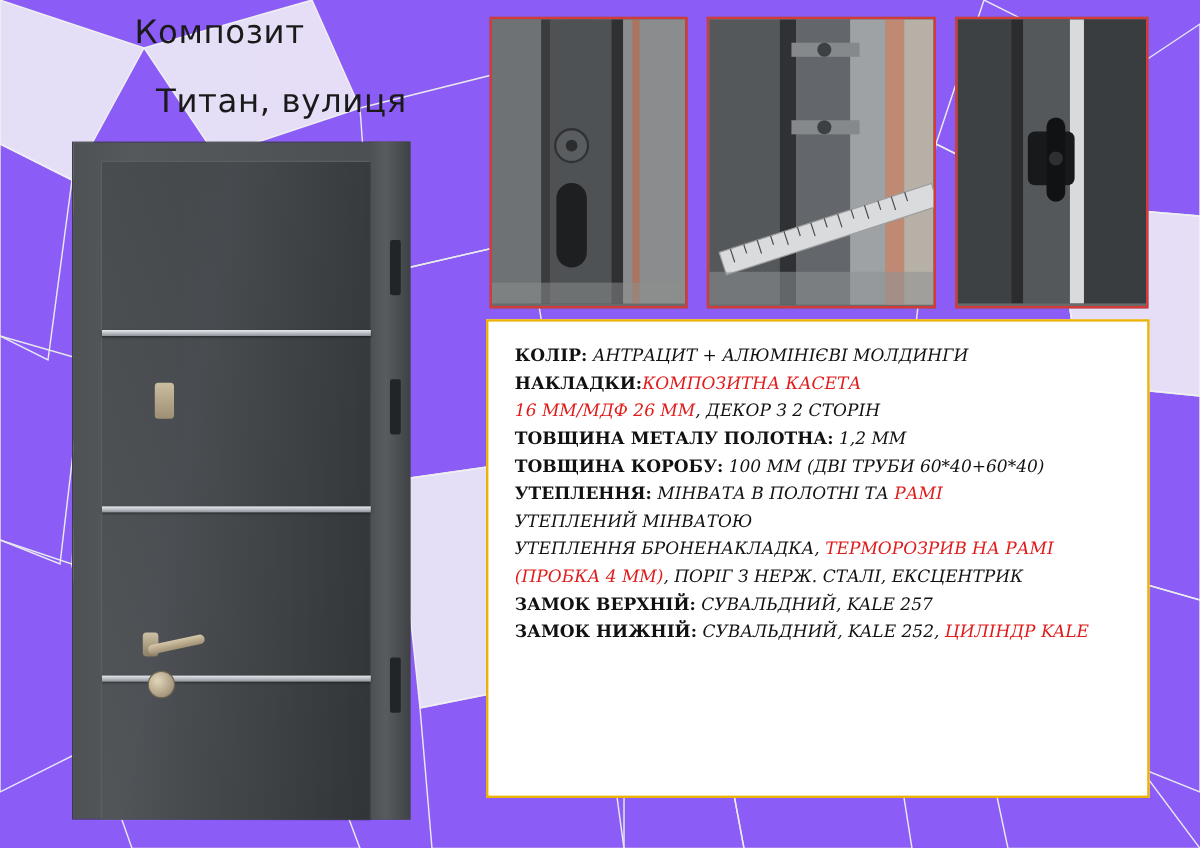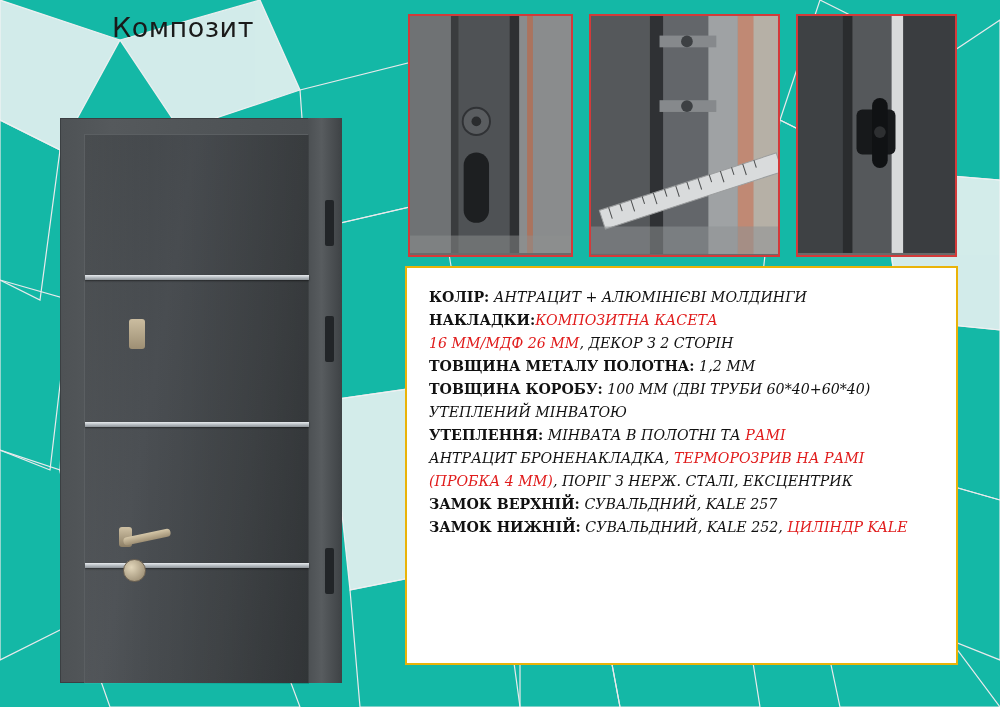--- a/index.html
+++ b/index.html
@@ -10,21 +10,21 @@
     width: 1000px;
     height: 707px;
     overflow: hidden;
     font-family: "Liberation Sans", sans-serif;
     background: #ffffff;
   }
   .page {
     position: relative;
     width: 1000px;
     height: 707px;
-    background: #14b8a6;
+    background: #8b5cf6;
     overflow: hidden;
   }
   
   .bg-poly {
     position: absolute;
     inset: 0;
     pointer-events: none;
   }
   
   .title-block {
@@ -226,20 +226,21 @@
       <polygon points="70,300 200,260 230,430 60,470"></polygon>
       <polygon points="330,400 470,380 500,560 350,590"></polygon>
       <polygon points="880,170 1000,180 1000,330 900,320"></polygon>
       <polygon points="800,500 930,480 950,640 830,660"></polygon>
       <polygon points="120,40 260,0 300,90 180,130"></polygon>
     </g>
   </svg>
 
   <div class="title-block">
     <div class="title-line1">Композит</div>
+    <div class="title-line2">Титан, вулиця</div>
   </div>
 
   <div class="door-wrap">
     <div class="door-frame"></div>
     <div class="right-strip"></div>
     <div class="hinge" style="top:82px;"></div>
     <div class="hinge" style="top:198px;"></div>
     <div class="hinge" style="top:430px;"></div>
     <div class="door-leaf">
       <div class="leaf-shadow"></div>
@@ -326,22 +327,22 @@
     </svg>
   </div>
 
   <div class="spec-card">
     <div id="spec-lines">
         <div class="spec-line"><span class="lbl">КОЛІР:</span><span> АНТРАЦИТ + АЛЮМІНІЄВІ МОЛДИНГИ</span></div>
         <div class="spec-line"><span class="lbl">НАКЛАДКИ:</span><span class="red">КОМПОЗИТНА КАСЕТА</span></div>
         <div class="spec-line"><span class="red">16 ММ/МДФ 26 ММ</span><span>, ДЕКОР З 2 СТОРІН</span></div>
         <div class="spec-line"><span class="lbl">ТОВЩИНА МЕТАЛУ  ПОЛОТНА:</span><span>  1,2 ММ</span></div>
         <div class="spec-line"><span class="lbl">ТОВЩИНА КОРОБУ:</span><span>  100 ММ (ДВІ ТРУБИ 60*40+60*40)</span></div>
+        <div class="spec-line"><span class="lbl">УТЕПЛЕННЯ:</span><span>  МІНВАТА В ПОЛОТНІ ТА </span><span class="red">РАМІ</span></div>
         <div class="spec-line"><span>УТЕПЛЕНИЙ МІНВАТОЮ</span></div>
-        <div class="spec-line"><span class="lbl">УТЕПЛЕННЯ:</span><span>  МІНВАТА В ПОЛОТНІ ТА </span><span class="red">РАМІ</span></div>
-        <div class="spec-line"><span>АНТРАЦИТ БРОНЕНАКЛАДКА, </span><span class="red">ТЕРМОРОЗРИВ НА РАМІ</span></div>
+        <div class="spec-line"><span>УТЕПЛЕННЯ БРОНЕНАКЛАДКА, </span><span class="red">ТЕРМОРОЗРИВ НА РАМІ</span></div>
         <div class="spec-line"><span class="red">(ПРОБКА 4 ММ)</span><span>, ПОРІГ З НЕРЖ. СТАЛІ, ЕКСЦЕНТРИК</span></div>
         <div class="spec-line"><span class="lbl">ЗАМОК ВЕРХНІЙ:</span><span> СУВАЛЬДНИЙ, KALE 257</span></div>
         <div class="spec-line"><span class="lbl">ЗАМОК НИЖНІЙ:</span><span> СУВАЛЬДНИЙ, KALE 252, </span><span class="red">ЦИЛІНДР KALE</span></div>
       </div>
   </div>
 
 </div>
 
 </body></html>

